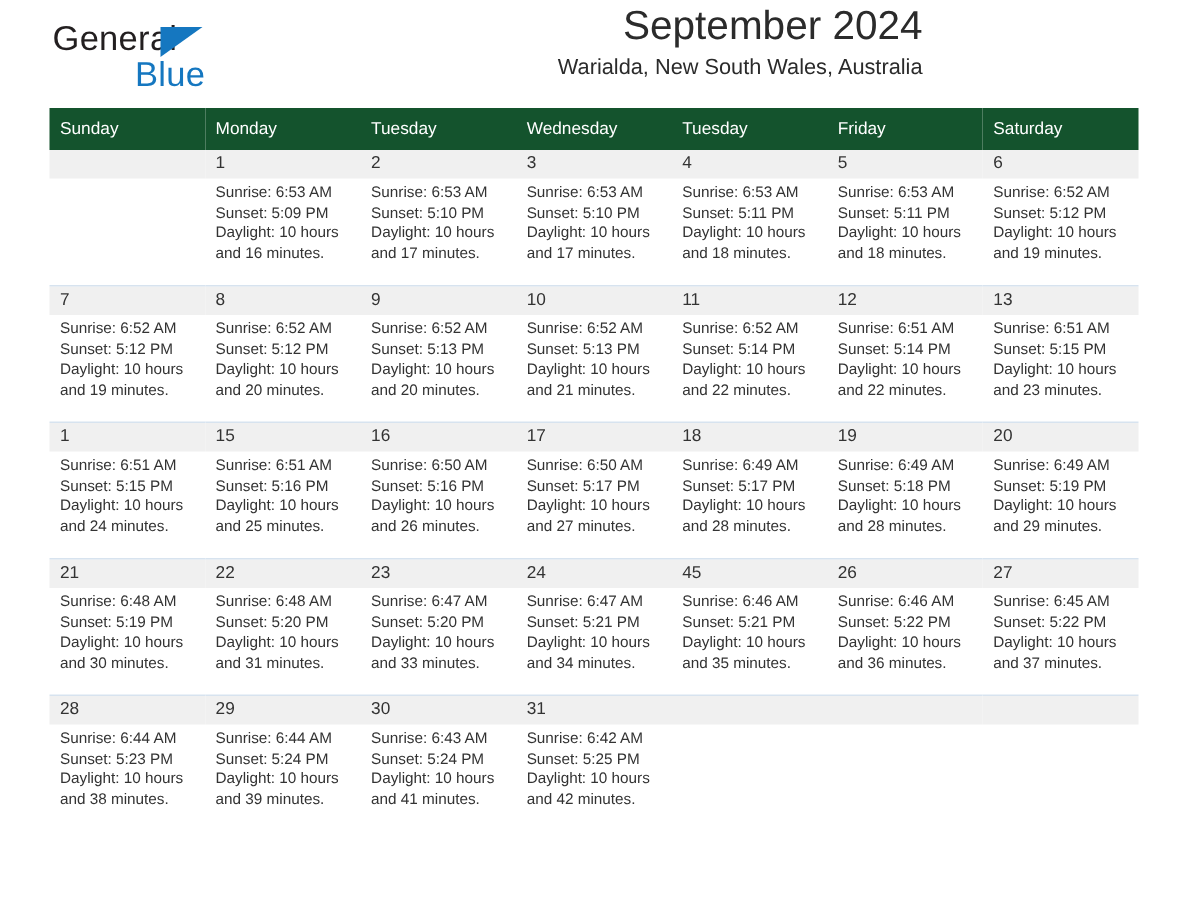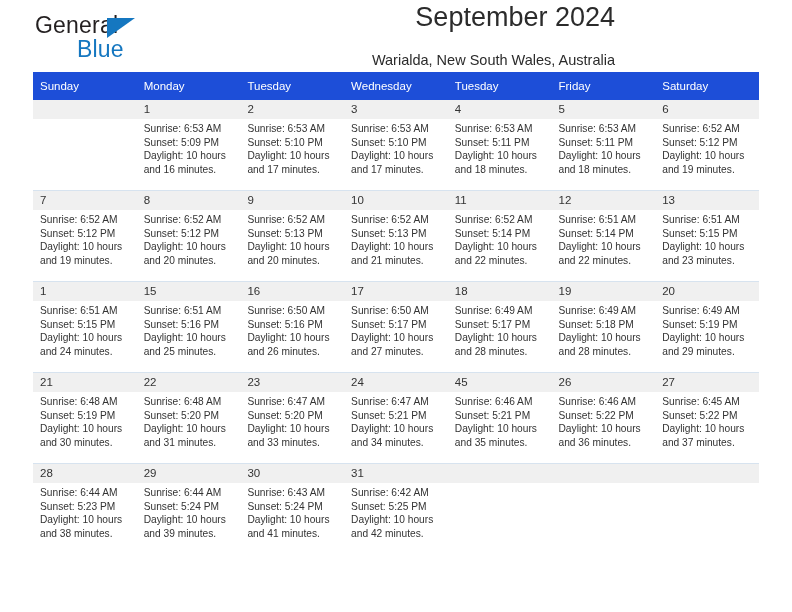--- a/index.html
+++ b/index.html
@@ -47,21 +47,21 @@
     position: absolute;
     left: 74px;
     top: 6px;
     width: 0;
     height: 0;
     border-left: 28px solid #1577c0;
     border-bottom: 20px solid transparent;
   }
   .brand-blue {
     position: absolute;
-    left: 44px;
+    left: 57px;
     top: 24px;
     font-size: 23px;
     letter-spacing: 0.2px;
     color: #1577c0;
     line-height: 26px;
   }
   .titles {
     position: absolute;
     right: 0;
     top: 0;
@@ -70,33 +70,33 @@
   .cal-title {
     font-size: 27px;
     color: #2b2b2b;
     line-height: 34px;
     white-space: nowrap;
   }
   .cal-subtitle {
     font-size: 14.5px;
     color: #2b2b2b;
     line-height: 22px;
-    margin-top: 15px;
+    margin-top: 0;
     white-space: nowrap;
     text-align: right;
   }
 
   
   .calendar {
     width: 726px;
     border-collapse: collapse;
     table-layout: fixed;
   }
   .calendar th {
-    background: #1d4ed8;
+    background: #14532d;
     color: #ffffff;
     font-size: 11.5px;
     font-weight: normal;
     text-align: left;
     padding: 5px 0 5px 7px;
     height: 18px;
     vertical-align: middle;
   }
   .calendar td {
     vertical-align: top;

